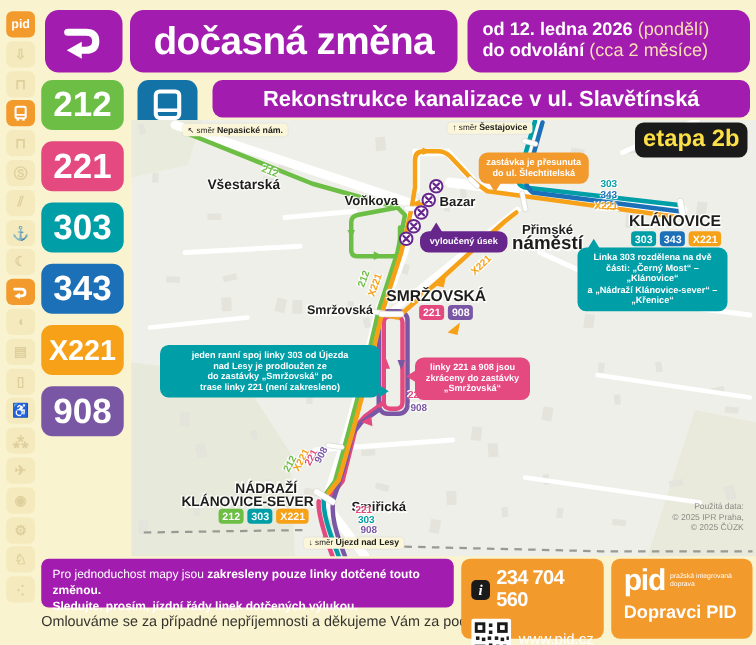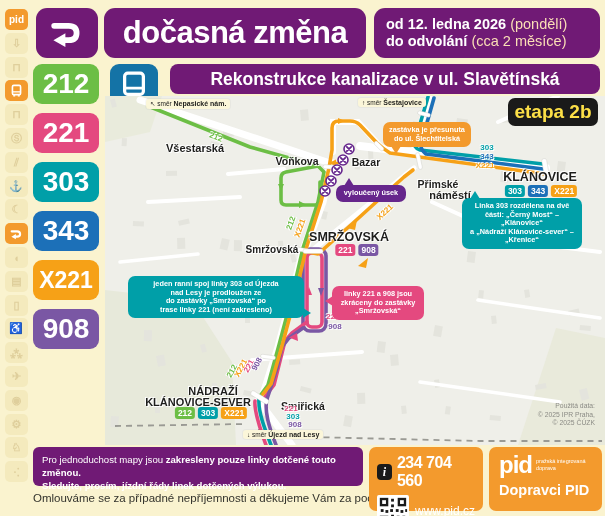--- a/index.html
+++ b/index.html
@@ -3,21 +3,21 @@
 <meta charset="utf-8">
 <style>
   html,body{margin:0;padding:0;}
   body{width:605px;height:516px;background:#FAF3CF;font-family:"Liberation Sans",sans-serif;position:relative;overflow:hidden;}
   .abs{position:absolute;}
   
   .side-icon{position:absolute;left:5px;width:23px;height:21px;border-radius:5px;background:#F4EABD;color:#DFCF9C;display:flex;align-items:center;justify-content:center;font-size:11px;font-weight:bold;}
   .side-icon.active{background:#F39A2D;color:#fff;}
   .side-icon svg{display:block;}
   
-  .obox{background:#701a75;border-radius:11px;color:#fff;}
+  .obox{background:#a21caf;border-radius:11px;color:#fff;}
   #hdr-icon{left:36px;top:8px;width:62px;height:50px;display:flex;align-items:center;justify-content:center;}
   #hdr-title{left:104px;top:8px;width:262px;height:50px;display:flex;align-items:center;justify-content:center;font-weight:bold;font-size:31px;letter-spacing:-0.5px;}
   #hdr-date{left:374px;top:8px;width:226px;height:50px;display:flex;flex-direction:column;justify-content:center;padding-left:12px;box-sizing:border-box;font-size:14.5px;line-height:17px;}
   #hdr-date b{color:#fff;} #hdr-date span{color:#FBDFB6;text-align:right;}
   #banner{left:170px;top:64px;width:430px;height:30px;border-radius:8px;display:flex;align-items:center;justify-content:center;font-weight:bold;font-size:17.5px;}
   #bus-big{left:110px;top:64px;width:48px;height:41px;background:#1473A6;border-radius:9px;display:flex;align-items:center;justify-content:center;}
   #stage{left:508px;top:98px;width:90px;height:28px;background:#1A1A1A;color:#fde047;border-radius:7px;display:flex;align-items:center;justify-content:center;font-weight:bold;font-size:19px;z-index:30;}
   .line-badge{position:absolute;left:33px;width:66px;height:40px;border-radius:9px;color:#fff;font-weight:bold;display:flex;align-items:center;justify-content:center;z-index:20;}
   
   #map{left:105px;top:96px;width:500px;height:349px;}
@@ -264,21 +264,21 @@
 <div class="abs" id="overlay">
   <div id="attrib">
       <div>Použitá data:</div>
       <div>© 2025 IPR Praha,</div>
       <div>© 2025 ČÚZK</div>
     </div>
 <div class="stop" style="left: 195px; top: 148px; font-size: 11px;">Všestarská</div>
     <div class="stop" style="left: 297px; top: 161px; font-size: 10.5px;">Voňkova</div>
     <div class="stop" style="left: 366px; top: 162px; font-size: 10.5px;">Bazar</div>
     <div class="stop" style="left: 438px; top: 184px; font-size: 10.5px;">Přimské</div>
-    <div class="stop" style="left: 438px; top: 195px; font-size: 11px; margin-left: 12px;">náměstí</div>
+    <div class="stop" style="left: 438px; top: 195px; font-size: 15px;">náměstí</div>
     <div class="stop" style="left: 540px; top: 177px; font-size: 12.5px;">KLÁNOVICE</div>
     <div class="stop" style="left: 349px; top: 237px; font-size: 12.5px;">SMRŽOVSKÁ</div>
     <div class="stop" style="left: 272px; top: 249px; font-size: 10px;">Smržovská</div>
     <div class="stop" style="left: 303px; top: 361px; font-size: 10.5px; margin-top: 45px;">Smiřická</div>
     <div class="stop" style="left: 213px; top: 391px; font-size: 11px;">NÁDRAŽÍ</div>
     <div class="stop" style="left: 198px; top: 402px; font-size: 11px;">KLÁNOVICE-SEVER</div>
     <div class="rl" style="left: 216px; top: 137px; color: rgb(108, 190, 69); transform: translate(-50%, -50%) rotate(21deg);">212</div>
     <div class="rl" style="left: 291px; top: 223px; color: rgb(108, 190, 69); transform: translate(-50%, -50%) rotate(-70deg);">212</div>
     <div class="rl" style="left: 300px; top: 228px; color: rgb(246, 161, 23); transform: translate(-50%, -50%) rotate(-70deg);">X221</div>
     <div class="rl" style="left: 385px; top: 212px; color: rgb(246, 161, 23); transform: translate(-50%, -50%) rotate(-43deg);">X221</div>

